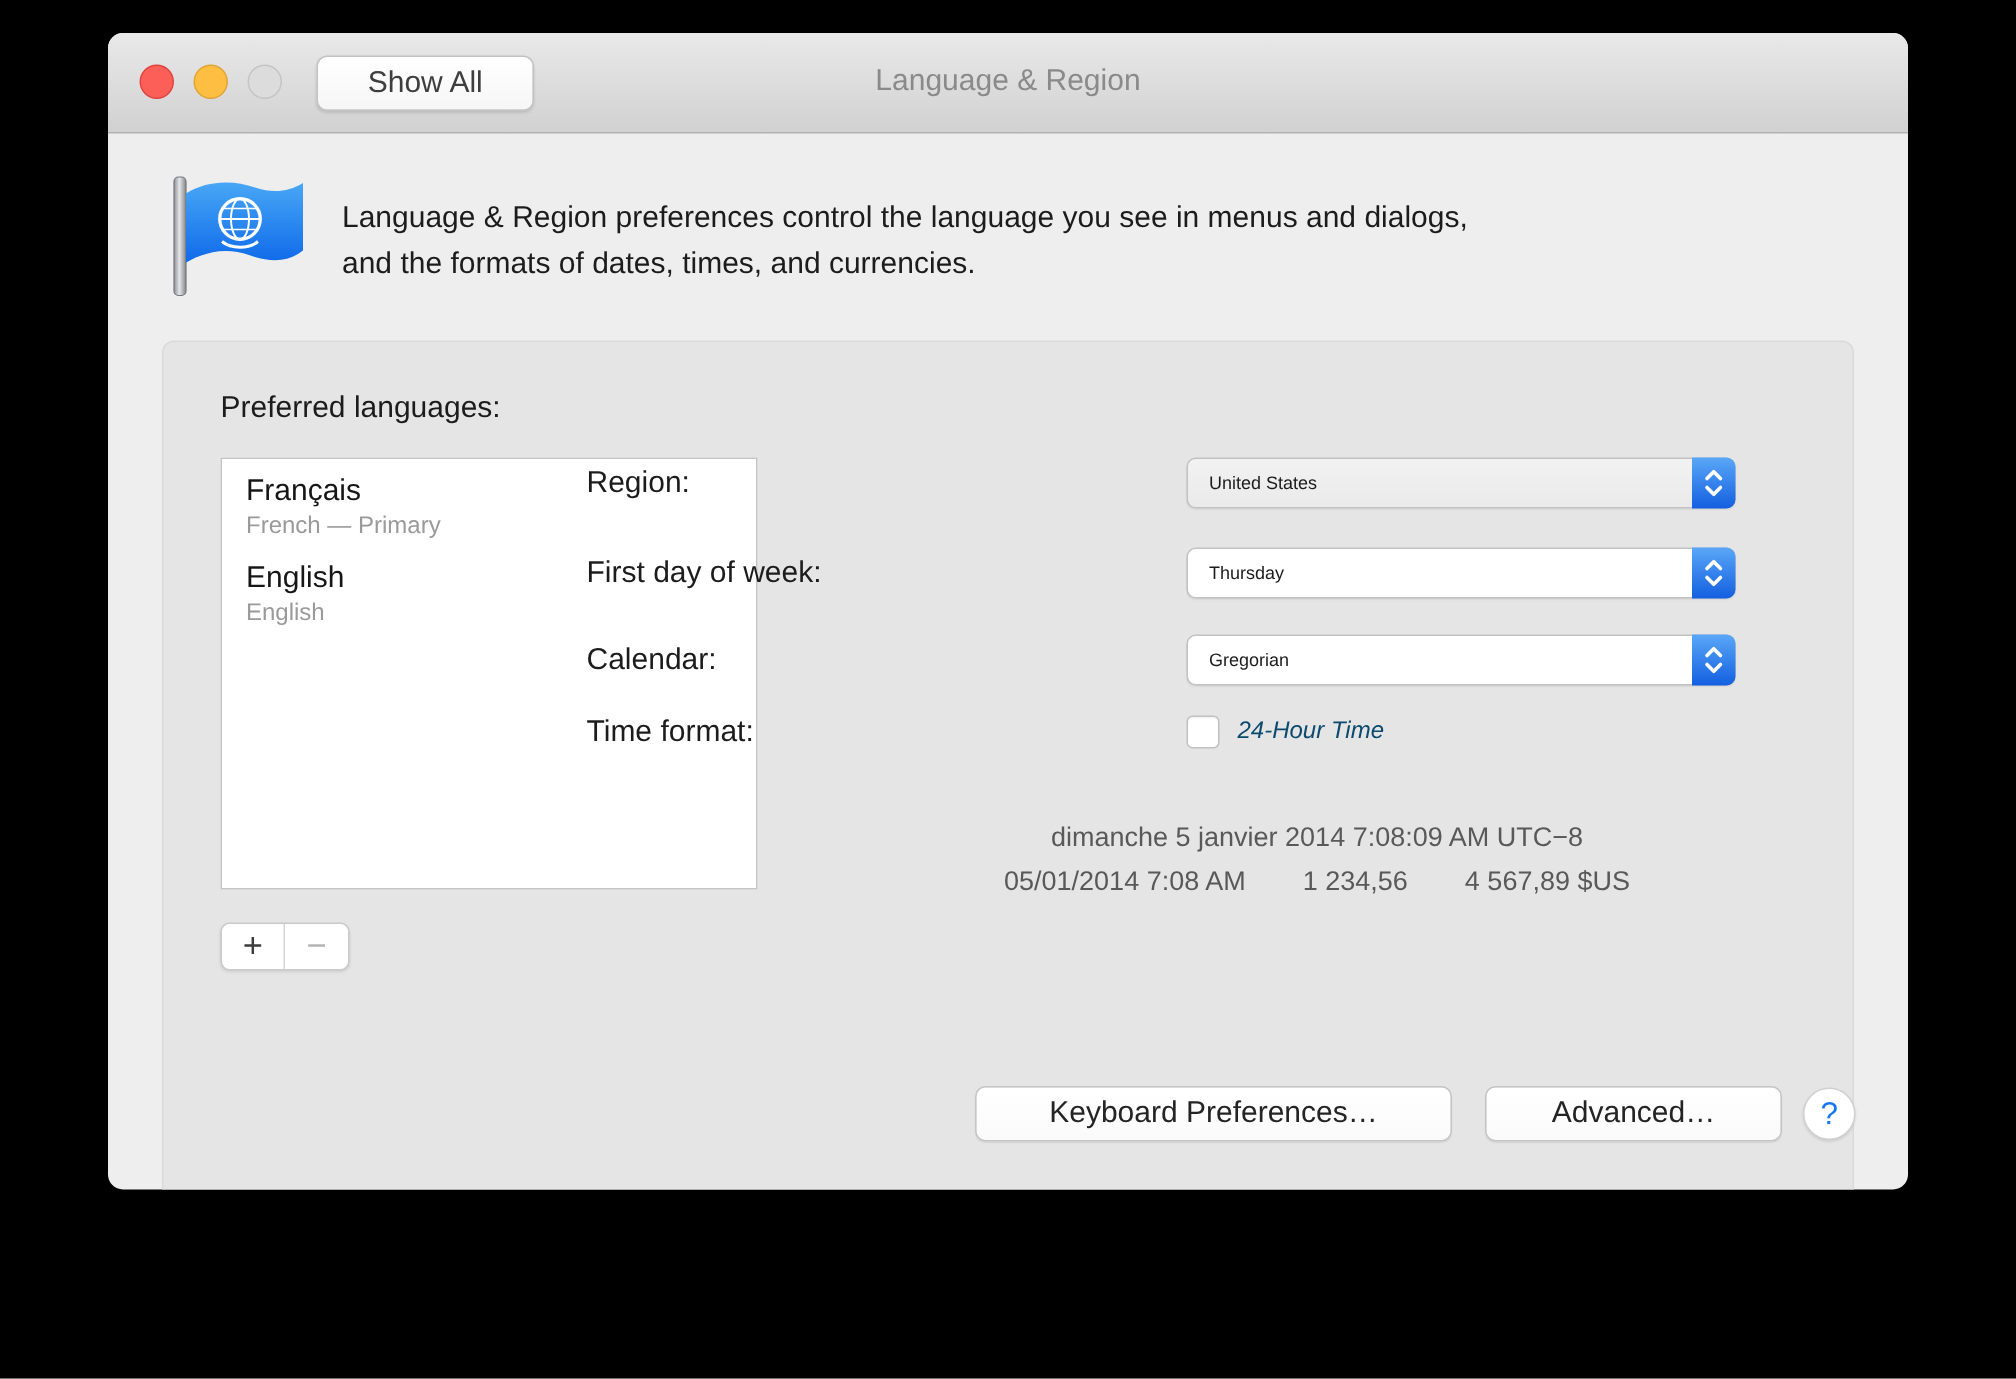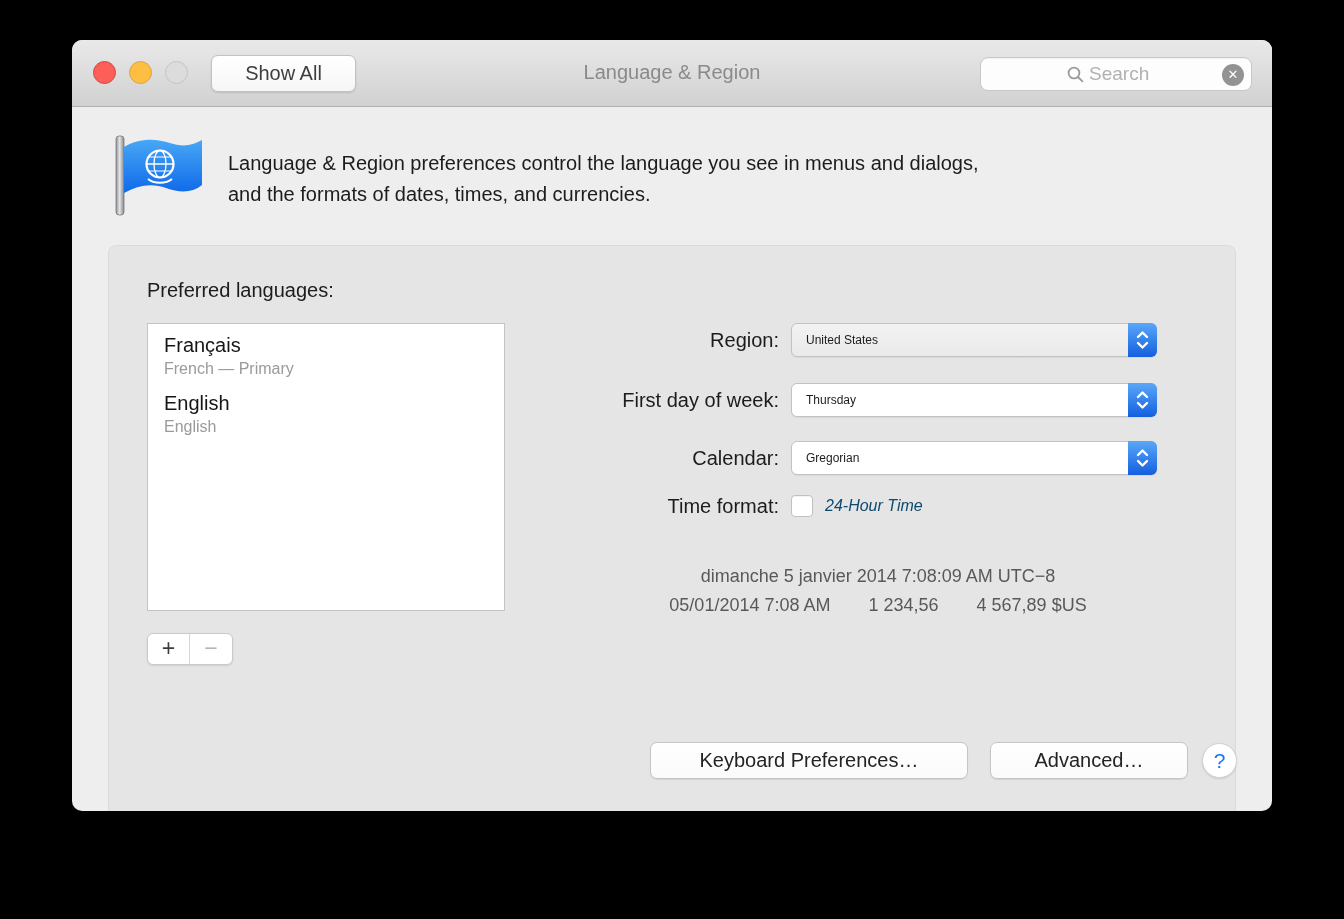--- a/index.html
+++ b/index.html
@@ -5,21 +5,21 @@
   * { margin:0; padding:0; box-sizing:border-box; }
   html,body { width:1344px; height:919px; }
   body {
     background:#000;
     font-family:"Liberation Sans","DejaVu Sans",sans-serif;
     position:relative;
     overflow:hidden;
     -webkit-font-smoothing:antialiased;
   }
   .window {
-    position:absolute; left:72px; top:40px; width:1200px; height:771px;
+    position:absolute; left:72px; top:22px; width:1200px; height:771px;
     background:#efeeef; border-radius:10px; overflow:hidden;
     box-shadow:0 30px 70px rgba(0,0,0,0.85), 0 0 2px rgba(0,0,0,0.5);
   }
   
   .titlebar {
     position:absolute; left:0; top:0; right:0; height:67px;
     background:linear-gradient(#eae9ea,#d2d1d2);
     border-bottom:1px solid #b2b1b2;
   }
   .traffic { position:absolute; top:21px; width:23px; height:23px; border-radius:50%; }
@@ -84,21 +84,21 @@
     box-shadow:0 1px 2px rgba(0,0,0,0.10);
     display:flex;
   }
   .pm-btn {
     width:50%; text-align:center; font-size:23px; line-height:29px; cursor:default;
   }
   .pm-add { color:#3c3c3c; border-right:1px solid #d8d7d8; }
   .pm-remove { color:#b6b5b6; }
   
   .row-label {
-    position:absolute; left:282px; width:388px; text-align:right;
+    position:absolute; left:282px; width:388px; text-align:left;
     font-size:20px; color:#1c1c1c; line-height:34px;
   }
   .select {
     position:absolute; left:682px; width:366px; height:34px;
     background:#fff; border:1px solid #c3c2c3; border-radius:6px;
     box-shadow:0 1px 1px rgba(0,0,0,0.06);
     font-size:12px; color:#1c1c1c; line-height:32px; padding-left:14px;
     cursor:default;
   }
   .select.gray { background:linear-gradient(#f3f2f3,#ebeaeb); }
@@ -147,28 +147,20 @@
 <body>
 
 <div class="window">
 
   <div class="titlebar">
     <div class="traffic t-red"></div>
     <div class="traffic t-yellow"></div>
     <div class="traffic t-gray"></div>
     <div class="show-all">Show All</div>
     <div class="win-title">Language &amp; Region</div>
-    <div class="search-field">
-      <svg width="17" height="17" viewBox="0 0 17 17">
-        <circle cx="7" cy="7" r="5.4" fill="none" stroke="#9b9a9b" stroke-width="1.8"></circle>
-        <line x1="11" y1="11" x2="15.4" y2="15.4" stroke="#9b9a9b" stroke-width="1.8" stroke-linecap="round"></line>
-      </svg>
-      <input class="search-input" placeholder="Search" style="">
-      <div class="search-clear">✕</div>
-    </div>
   </div>
 
   <svg class="flag-icon" width="96" height="84" viewBox="0 0 96 84">
     <defs>
       <linearGradient id="fg" x1="0" y1="0" x2="0" y2="1">
         <stop offset="0" stop-color="#48a7f6"></stop>
         <stop offset="1" stop-color="#0f6ae9"></stop>
       </linearGradient>
       <linearGradient id="pole" x1="0" y1="0" x2="1" y2="0">
         <stop offset="0" stop-color="#8f9093"></stop>

